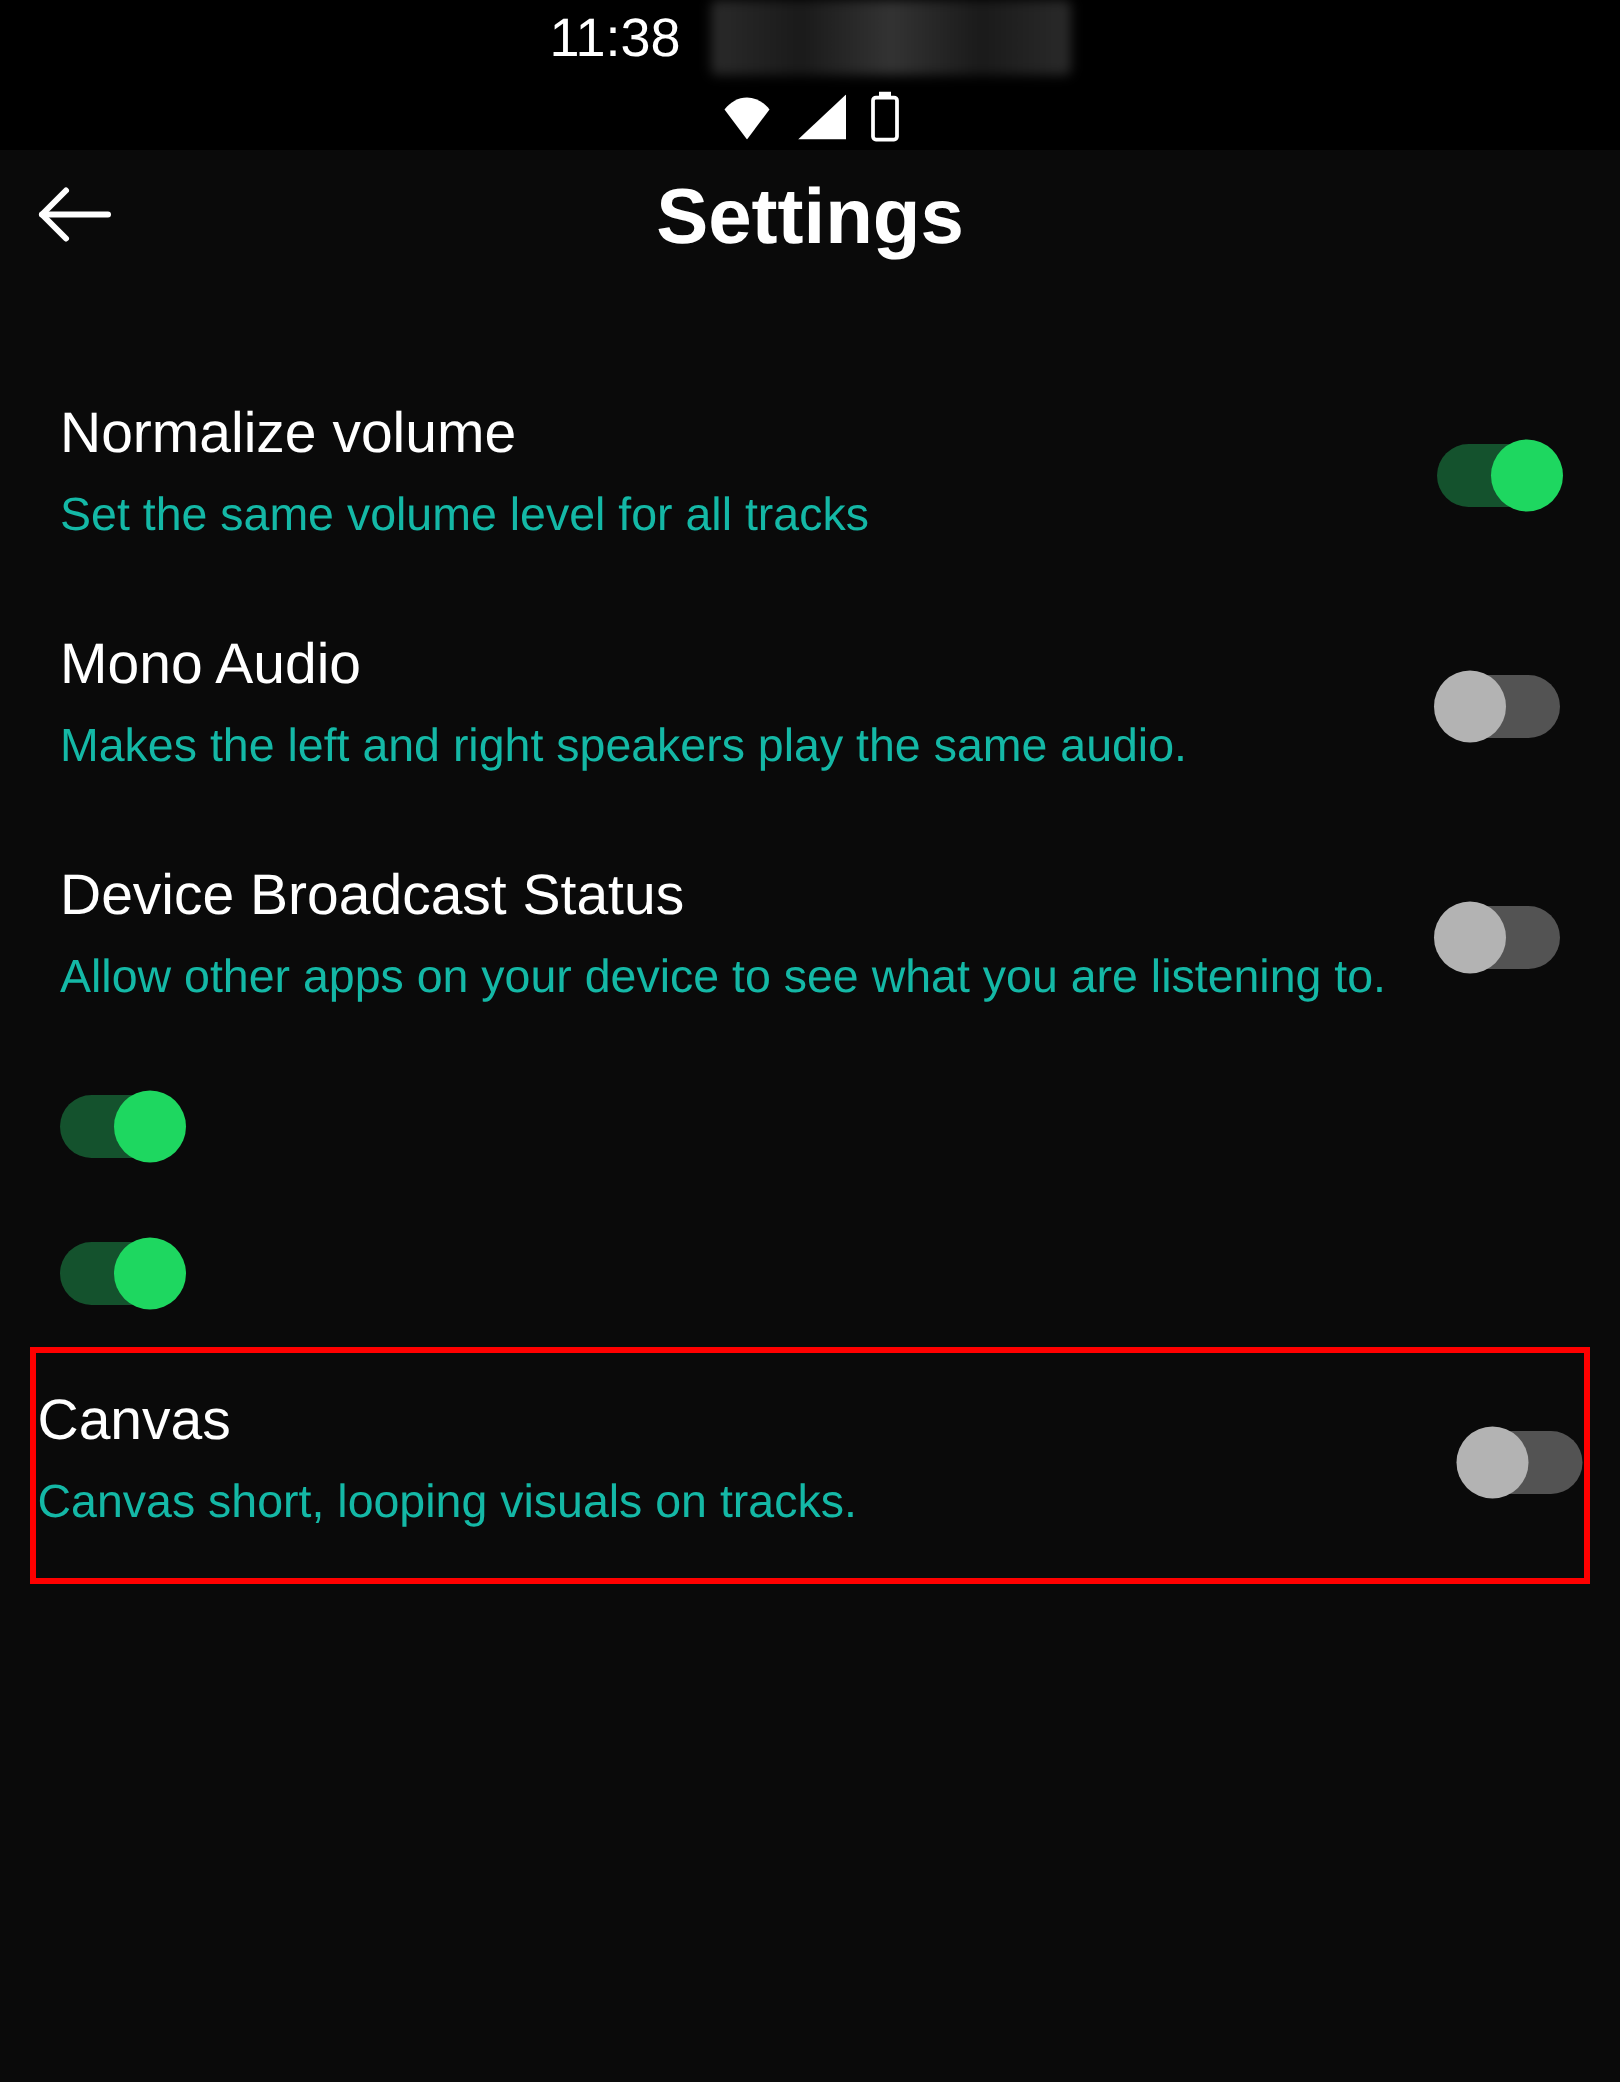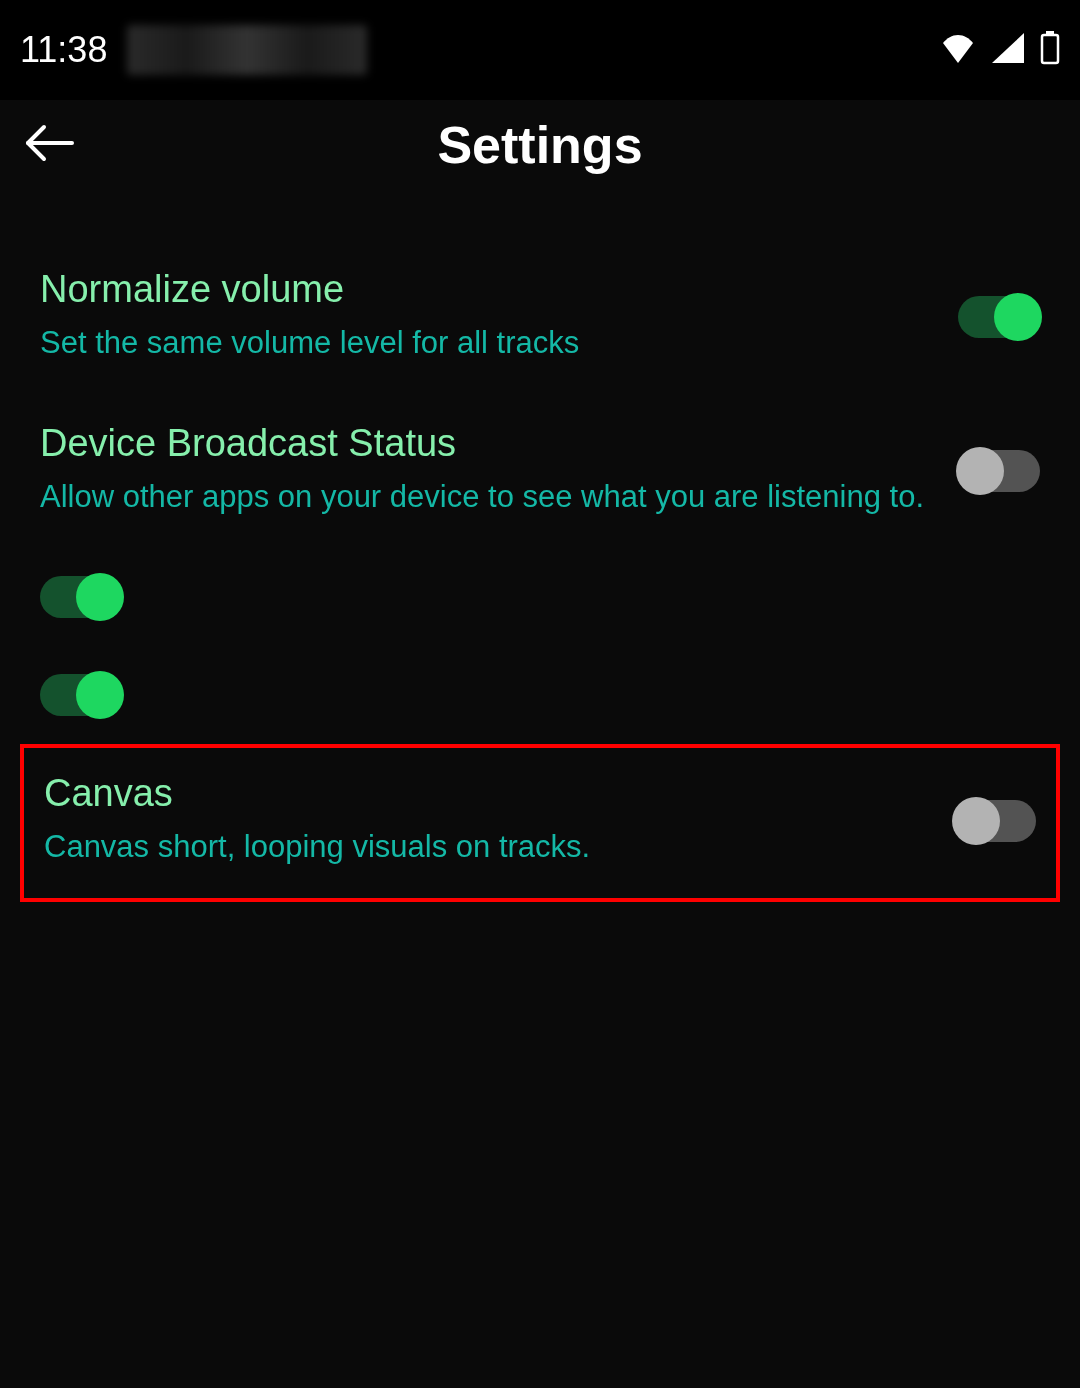--- a/index.html
+++ b/index.html
@@ -13,22 +13,23 @@
       background-color: #0a0a0a;
       font-family: -apple-system, BlinkMacSystemFont, "Segoe UI", Helvetica, Arial, sans-serif;
       color: #ffffff;
       overflow: hidden;
     }
     .status-bar {
       height: 100px;
       display: flex;
       justify-content: space-between;
       align-items: center;
-      padding: 0 20px;
+      padding: 0 35px;
       background-color: #000000;
+      flex-direction: column;
     }
     .status-left {
       display: flex;
       align-items: center;
       gap: 20px;
     }
     .time {
       font-size: 36px;
       font-weight: 500;
       color: #ffffff;
@@ -77,21 +78,21 @@
       align-items: center;
       padding: 28px 0;
       gap: 30px;
     }
     .setting-text {
       flex: 1;
     }
     .setting-title {
       font-size: 38px;
       font-weight: 500;
-      color: #86efac;
+      color: #ffffff;
       margin-bottom: 10px;
     }
     .setting-description {
       font-size: 31px;
       color: #14b8a6;
       line-height: 1.45;
     }
     .toggle {
       width: 82px;
       height: 42px;
@@ -117,21 +118,21 @@
       right: -2px;
       background-color: #1ed760;
     }
     .toggle.off .toggle-knob {
       left: -2px;
       background-color: #b3b3b3;
     }
     .highlight-box {
       border: 4px solid #ff0000;
       margin: 0 -20px;
-      padding: 0 20px;
+      padding: 0 1px;
     }
     .highlight-box .setting-item {
       padding: 24px 0 28px 0;
     }
   </style>
 </head>
 <body>
 
 <div class="status-bar">
   <div class="status-left">
@@ -175,20 +176,29 @@
   <div class="setting-item">
     <div class="setting-text">
       <div class="setting-title">Normalize volume</div>
       <div class="setting-description">Set the same volume level for all tracks</div>
     </div>
     <div class="toggle on">
       <div class="toggle-knob"></div>
     </div>
   </div>
 
+  <div class="setting-item">
+    <div class="setting-text">
+      <div class="setting-title">Mono Audio</div>
+      <div class="setting-description">Makes the left and right speakers play the same audio.</div>
+    </div>
+    <div class="toggle off">
+      <div class="toggle-knob"></div>
+    </div>
+  </div>
 
   <div class="setting-item">
     <div class="setting-text">
       <div class="setting-title">Device Broadcast Status</div>
       <div class="setting-description">Allow other apps on your device to see what you are listening to.</div>
     </div>
     <div class="toggle off">
       <div class="toggle-knob"></div>
     </div>
   </div>

